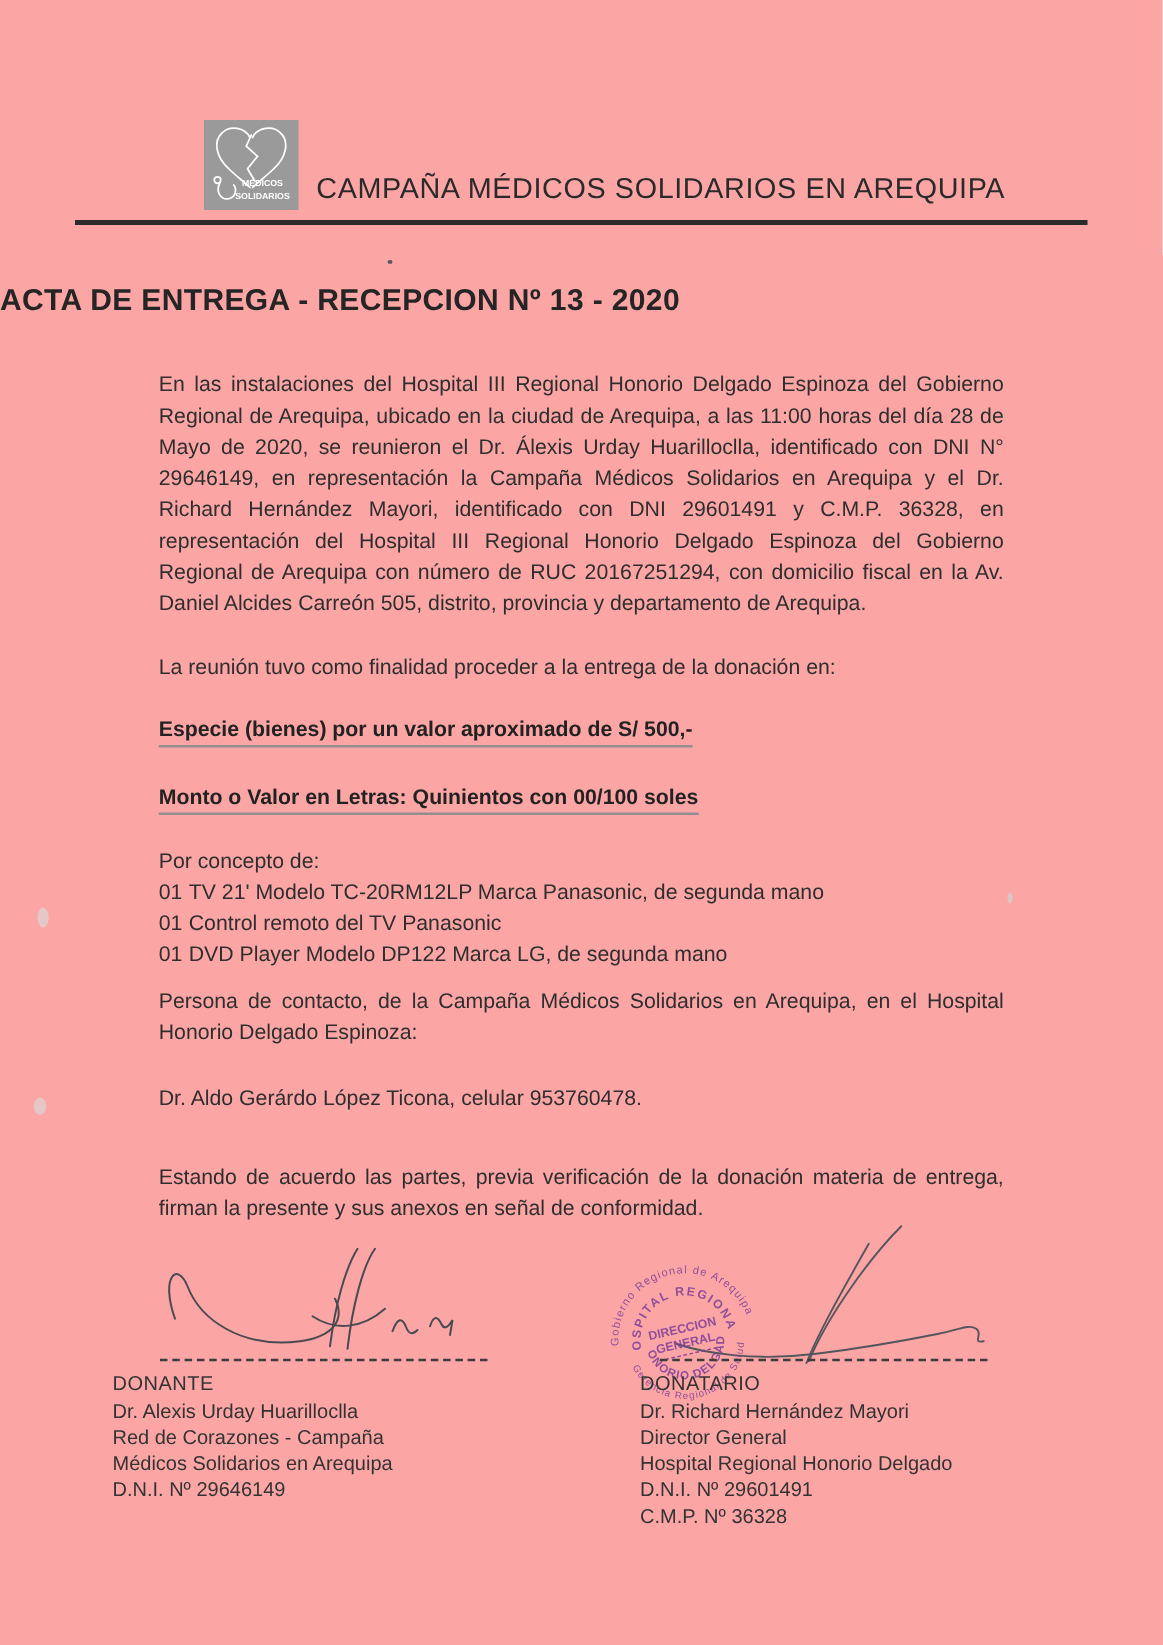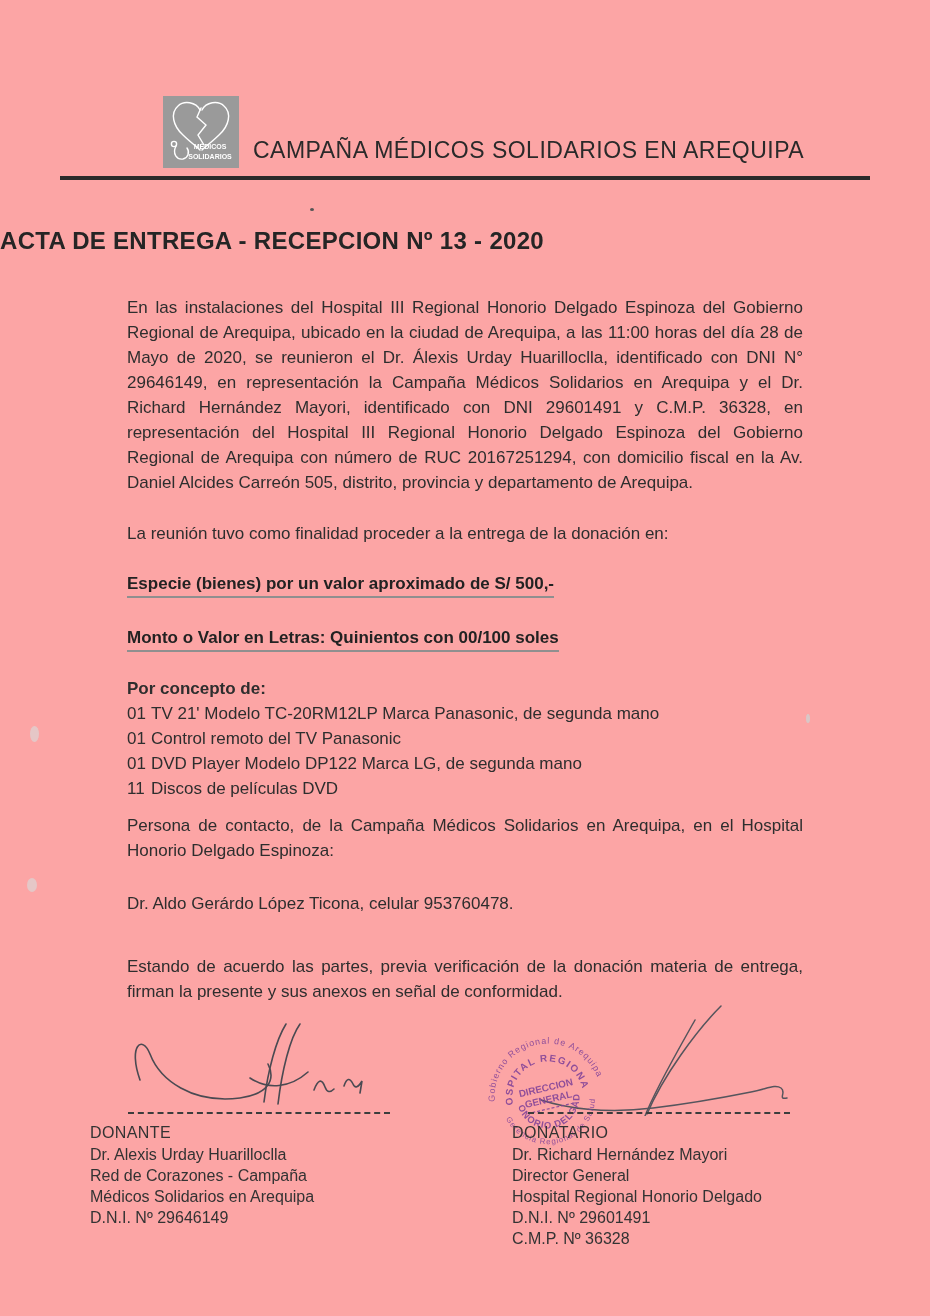--- a/index.html
+++ b/index.html
@@ -21,21 +21,21 @@
   .doc-title { margin:16px 0 0 0; text-align:left; font-size:24px; font-weight:bold; color:#252525; letter-spacing:.3px; }
   
   .content { padding:0 127px; }
   .content p { margin:0; font-size:17px; line-height:25px; }
   .intro { margin-top:40px !important; text-align:justify; }
   .purpose { margin-top:26px !important; }
   .uline-row { margin-top:28px; }
   .uline-row.second { margin-top:30px; }
   .uline { display:inline-block; font-size:17px; font-weight:bold; color:#222;
            border-bottom:2px solid #8f8f8f; padding-bottom:2px; }
-  .concept-heading { margin-top:24px !important; font-weight:bold; font-size:17px; }
+  .concept-heading { margin-top:24px !important; font-weight:normal; font-size:17px; }
   .item-row { display:flex; font-size:17px; line-height:25px; }
   .item-qty { flex:0 0 24px; }
   .contact-intro { margin-top:12px !important; text-align:justify; }
   .contact-person { margin-top:28px !important; font-weight:normal; }
   .closing { margin-top:38px !important; text-align:justify; }
   
   .sig-section { position:relative; height:270px; margin-top:0; }
   .sig-svg { position:absolute; }
   .sig-left-svg  { left:118px; top:14px; width:270px; height:96px; }
   .sig-right-svg { left:535px; top:0px; width:270px; height:112px; }
@@ -100,24 +100,20 @@
       <span class="item-qty">01</span>
       <span>TV 21' Modelo TC-20RM12LP Marca Panasonic, de segunda mano</span>
     </div>
     <div class="item-row">
       <span class="item-qty">01</span>
       <span>Control remoto del TV Panasonic</span>
     </div>
     <div class="item-row">
       <span class="item-qty">01</span>
       <span>DVD Player Modelo DP122 Marca LG, de segunda mano</span>
-    </div>
-    <div class="item-row">
-      <span class="item-qty">11</span>
-      <span>Discos de películas DVD</span>
     </div>
 
     <p class="contact-intro">Persona de contacto, de la Campaña Médicos Solidarios en Arequipa, en el Hospital Honorio Delgado Espinoza:</p>
 
     <p class="contact-person">Dr. Aldo Gerárdo López Ticona, celular 953760478.</p>
 
     <p class="closing">Estando de acuerdo las partes, previa verificación de la donación materia de entrega, firman la presente y sus anexos en señal de conformidad.</p>
   </div>
 
   <div class="sig-section">

